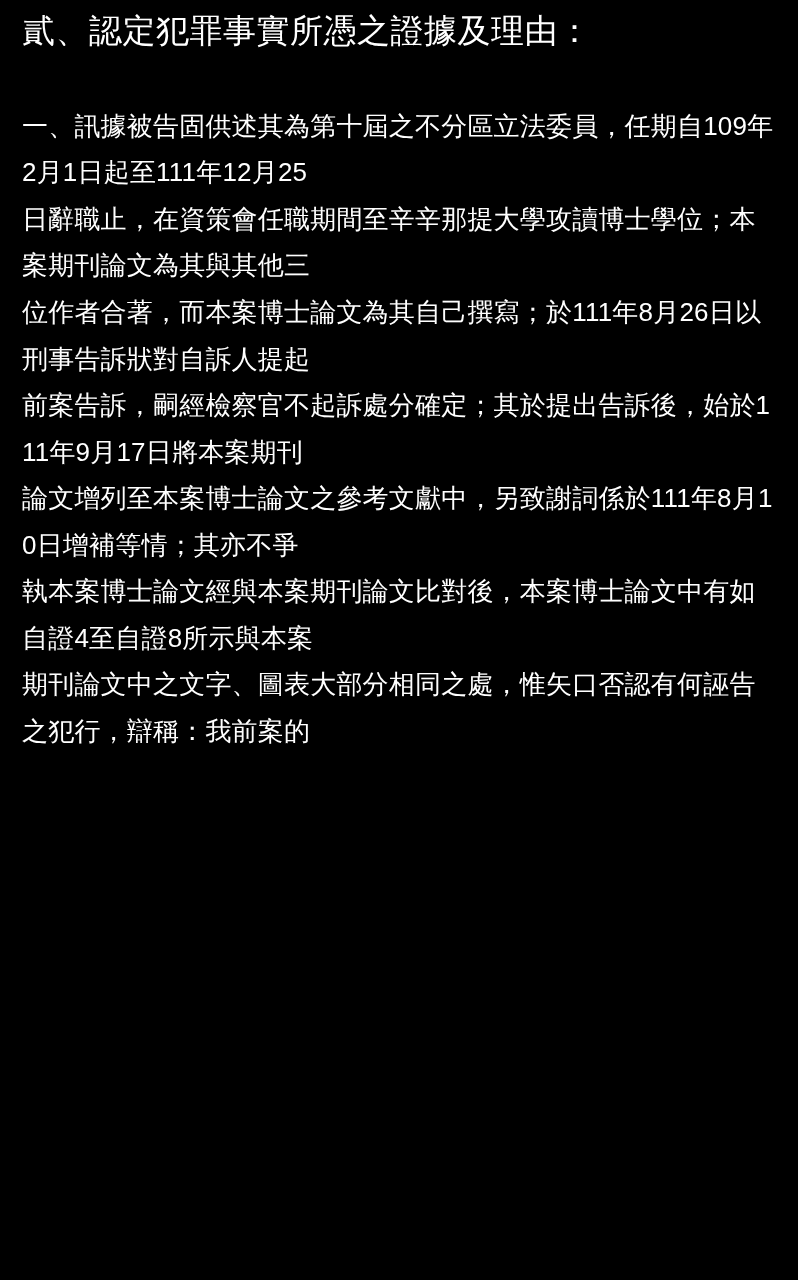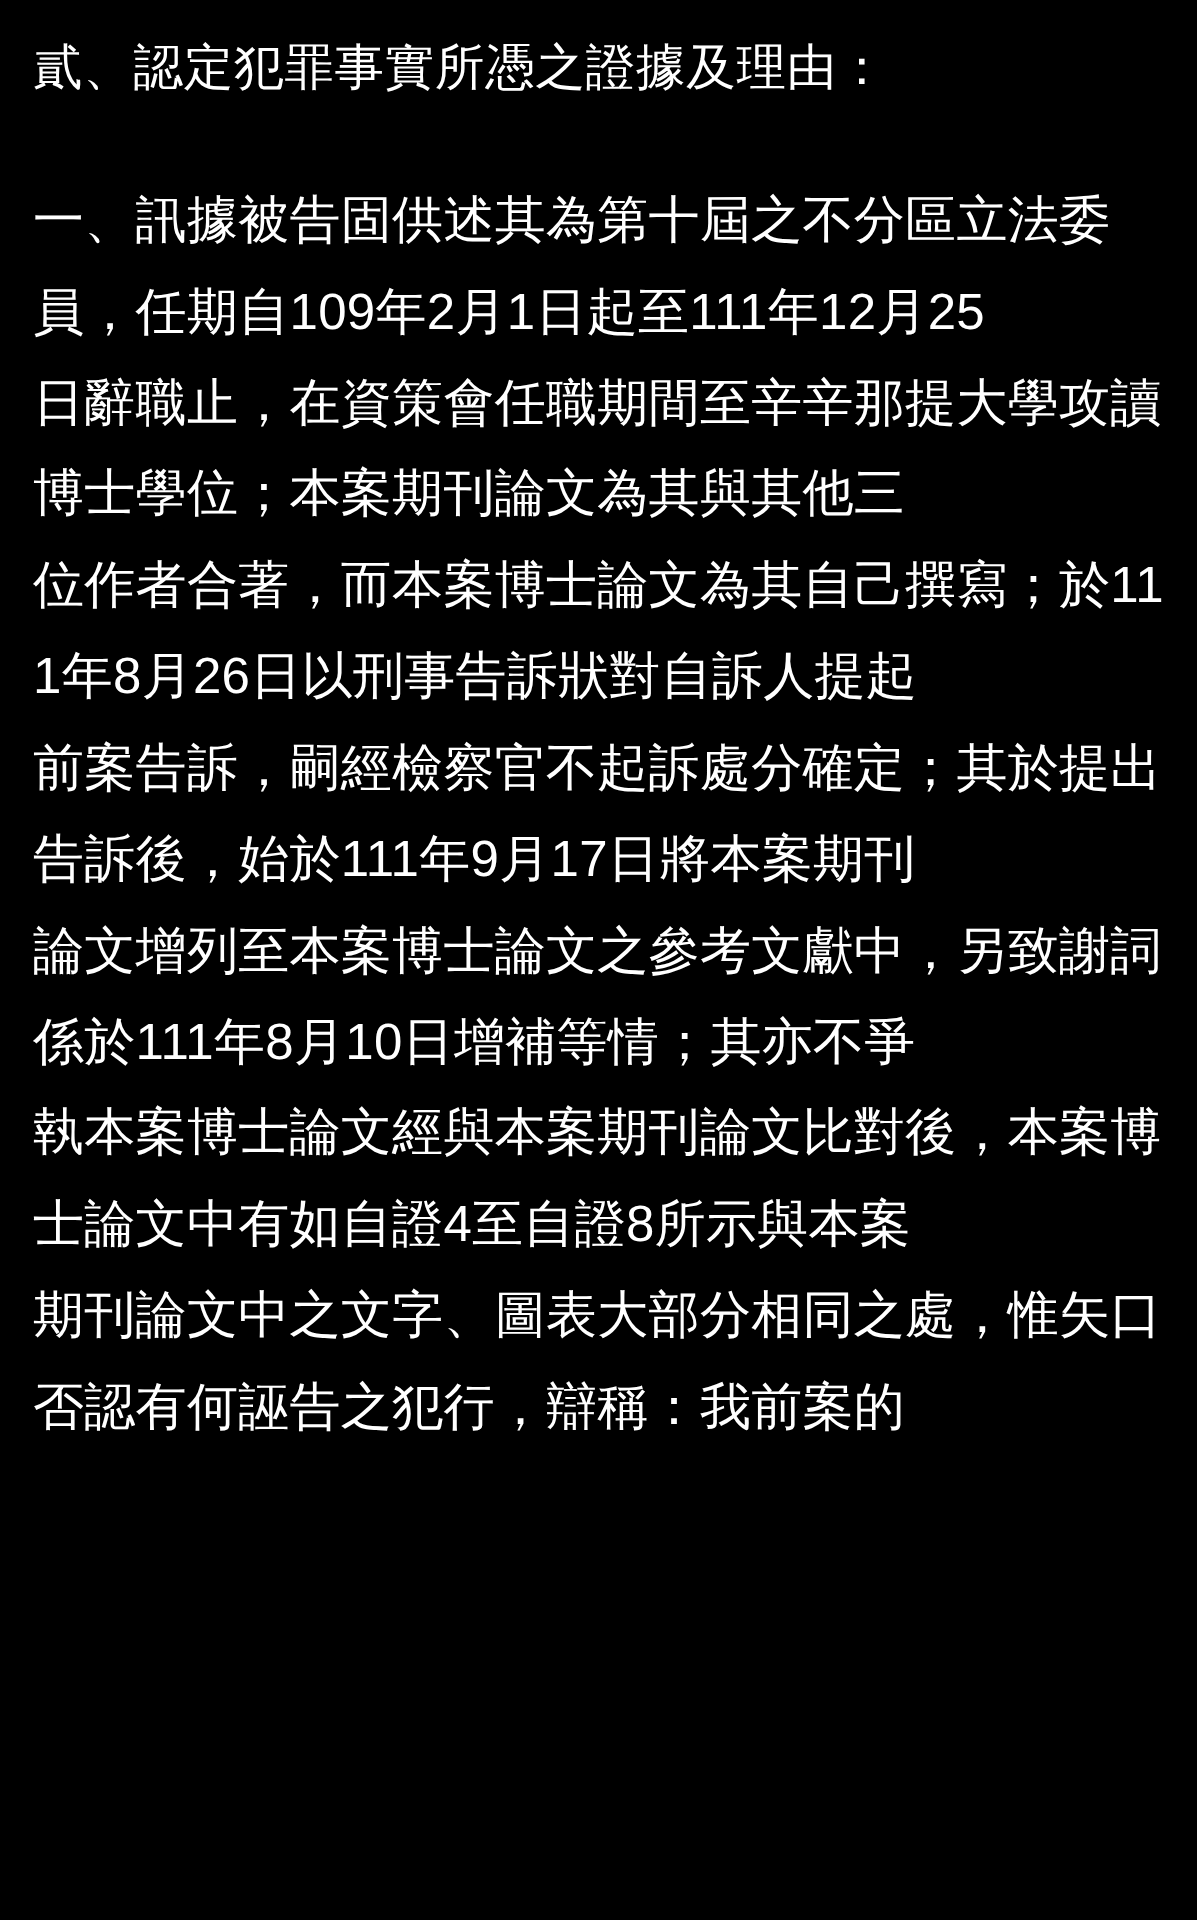--- a/index.html
+++ b/index.html
@@ -12,37 +12,37 @@
   }
   body {
     font-family: "Liberation Sans", "DejaVu Sans", sans-serif;
     color: #ffffff;
   }
   .page {
     width: 798px;
     height: 1280px;
     background: #000000;
     box-sizing: border-box;
-    padding: 24px 22px 0 22px;
+    padding: 10px 22px 0 22px;
     position: relative;
   }
   .doc-heading {
     font-size: 33px;
     line-height: 1.30;
     letter-spacing: 0.5px;
     color: #ffffff;
     font-weight: 400;
     white-space: pre-wrap;
     margin: 0;
   }
   .para-gap {
     height: 50px;
   }
   .doc-para {
-    font-size: 34px;
+    font-size: 26px;
     line-height: 1.79;
     letter-spacing: 0.2px;
     color: #ffffff;
     font-weight: 400;
     white-space: pre-wrap;
     word-break: break-all;
     margin: 0;
   }
 </style>
 </head>

